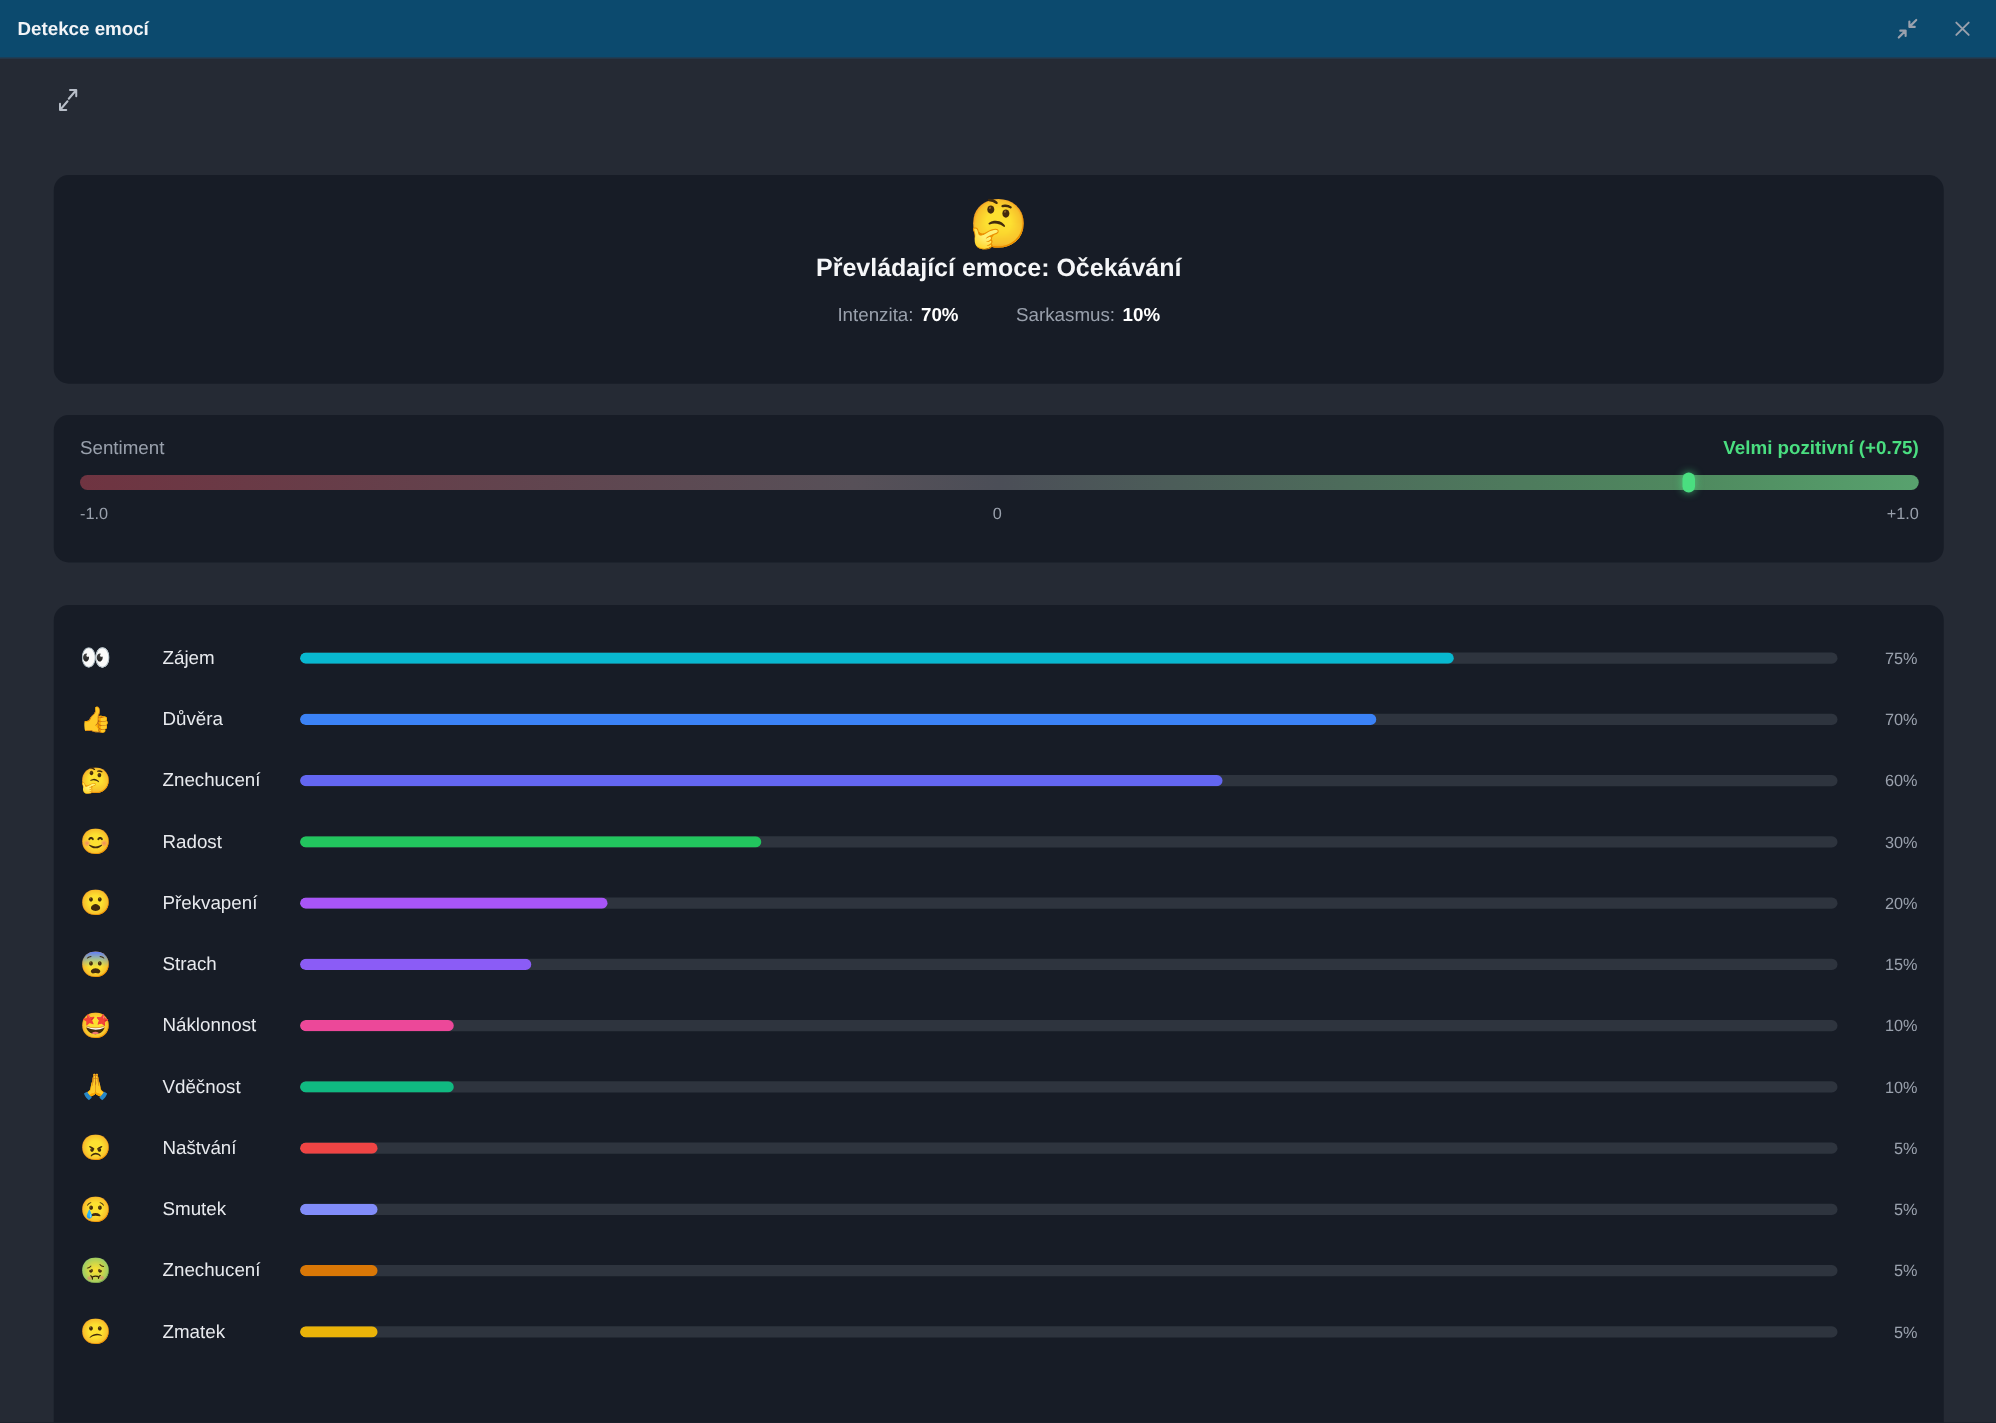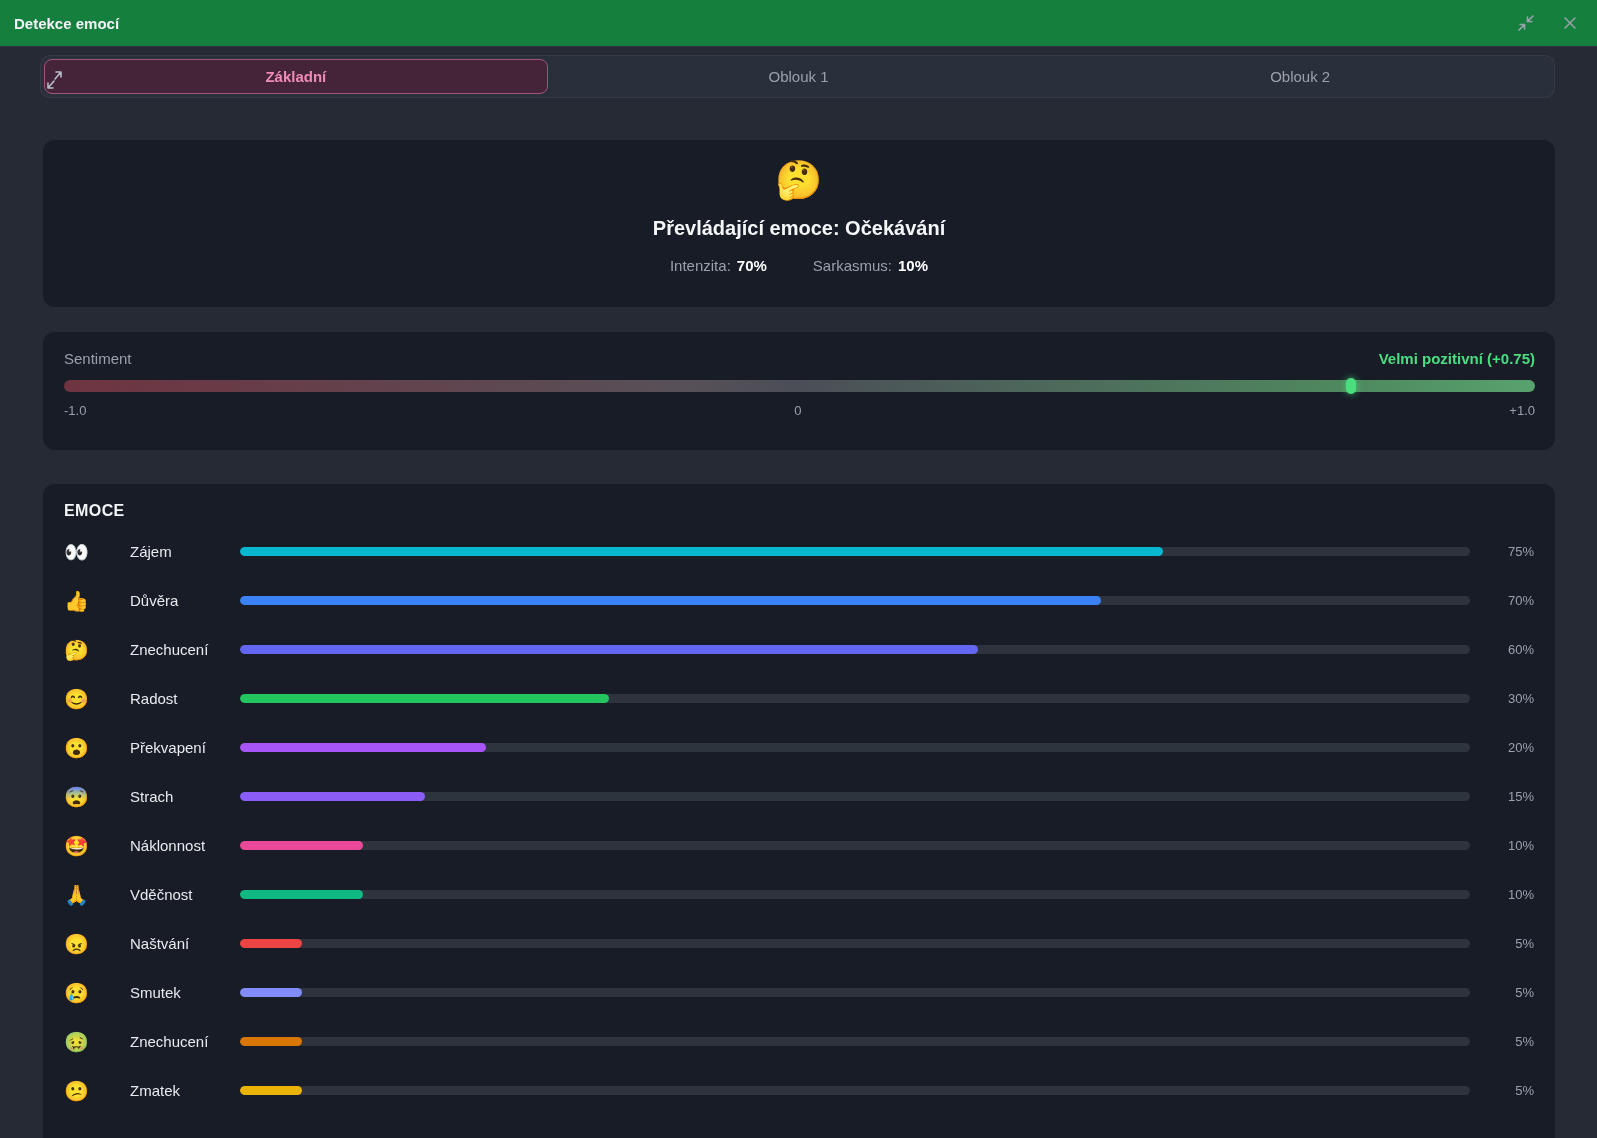--- a/index.html
+++ b/index.html
@@ -6,21 +6,21 @@
   html,body { width:1597px; height:1138px; overflow:hidden; }
   body {
     font-family:"Liberation Sans", sans-serif;
     background:#252a34;
     color:#eef0f3;
   }
   .window { width:1597px; height:1138px; position:relative; }
 
   
   .titlebar {
-    height:47px; background:#15803d; border-bottom:1px solid #2d3340;
+    height:47px; background:#0c4a6e; border-bottom:1px solid #2d3340;
     display:flex; align-items:center; justify-content:space-between;
     padding:0 14px;
   }
   .titlebar .wtitle { font-size:15px; font-weight:700; color:#f2f4f7; }
   .win-controls { display:flex; align-items:center; gap:18px; }
   .win-btn {
     background:none; border:none; cursor:pointer; color:#9aa1ad;
     width:26px; height:26px; display:flex; align-items:center; justify-content:center;
   }
   .win-btn svg { stroke:#9aa1ad; stroke-width:1.7; fill:none; stroke-linecap:round; stroke-linejoin:round; }
@@ -48,21 +48,21 @@
   
   main { padding:0 42px 0 43px; }
   .card { background:#171c26; border-radius:12px; }
 
   .dominant-card {
     margin-top:35px; height:167px;
     display:flex; flex-direction:column; align-items:center; justify-content:flex-start;
     padding-top:20px;
   }
   .dom-emoji { font-size:38px; line-height:1.1; }
-  .dom-title { font-size:20px; font-weight:700; color:#f5f6f8; margin-top:15px; }
+  .dom-title { font-size:20px; font-weight:700; color:#f5f6f8; margin-top:2px; }
   .dom-stats { display:flex; gap:46px; margin-top:17px; font-size:15px; color:#99a0ac; }
   .dom-stats b { color:#ffffff; font-weight:700; margin-left:6px; }
 
   .sentiment-card { margin-top:25px; height:118px; padding:18px 20px 0 21px; }
   .sent-head { display:flex; justify-content:space-between; align-items:baseline; }
   .sent-label { font-size:15px; color:#99a0ac; }
   .sent-value { font-size:15px; font-weight:700; }
   .sent-bar {
     position:relative; margin-top:13px; height:12px; border-radius:6px;
     background:linear-gradient(90deg,#6f3441 0%,#575058 42%,#4b4e57 50%,#4f8a5f 88%,#58a26e 100%);
@@ -102,31 +102,20 @@
       </button>
       <button class="win-btn" title="">
         <svg width="18" height="18" viewBox="0 0 20 20">
           <path d="M4.5 4.5 L15.5 15.5 M15.5 4.5 L4.5 15.5"></path>
         </svg>
       </button>
     </div>
   </header>
 
   <div class="tabstrip">
-    <div class="tabbar" id="tabbar">
-        <button class="tab active">
-          <span class="tab-label">Základní</span>
-        </button>
-        <button class="tab">
-          <span class="tab-label">Oblouk 1</span>
-        </button>
-        <button class="tab">
-          <span class="tab-label">Oblouk 2</span>
-        </button>
-      </div>
     <button class="expand-handle">
       <svg width="22" height="26" viewBox="0 0 22 26">
         <path d="M11 12 L17 5 M17 10 V5 H12"></path>
         <path d="M10 14 L4 21 M4 16 V21 H9"></path>
       </svg>
     </button>
   </div>
 
   <main>
 
@@ -148,21 +137,20 @@
         <div class="sent-marker" id="sent-marker" style="left: calc(87.5% - 5px); background: rgb(74, 222, 128);"></div>
       </div>
       <div class="sent-scale">
         <span>-1.0</span>
         <span>0</span>
         <span>+1.0</span>
       </div>
     </section>
 
     <section class="card emotions-card">
-      <h3 class="emo-heading">EMOCE</h3>
       <div id="emotion-rows">
           <div class="emo-row">
     <span class="emo-icon">👀</span>
     <span class="emo-label">Zájem</span>
     <div class="emo-track">
       <div class="emo-fill" style="width: 75%; background: rgb(8, 184, 208);"></div>
     </div>
     <span class="emo-pct">75%</span>
   </div>
           <div class="emo-row">

